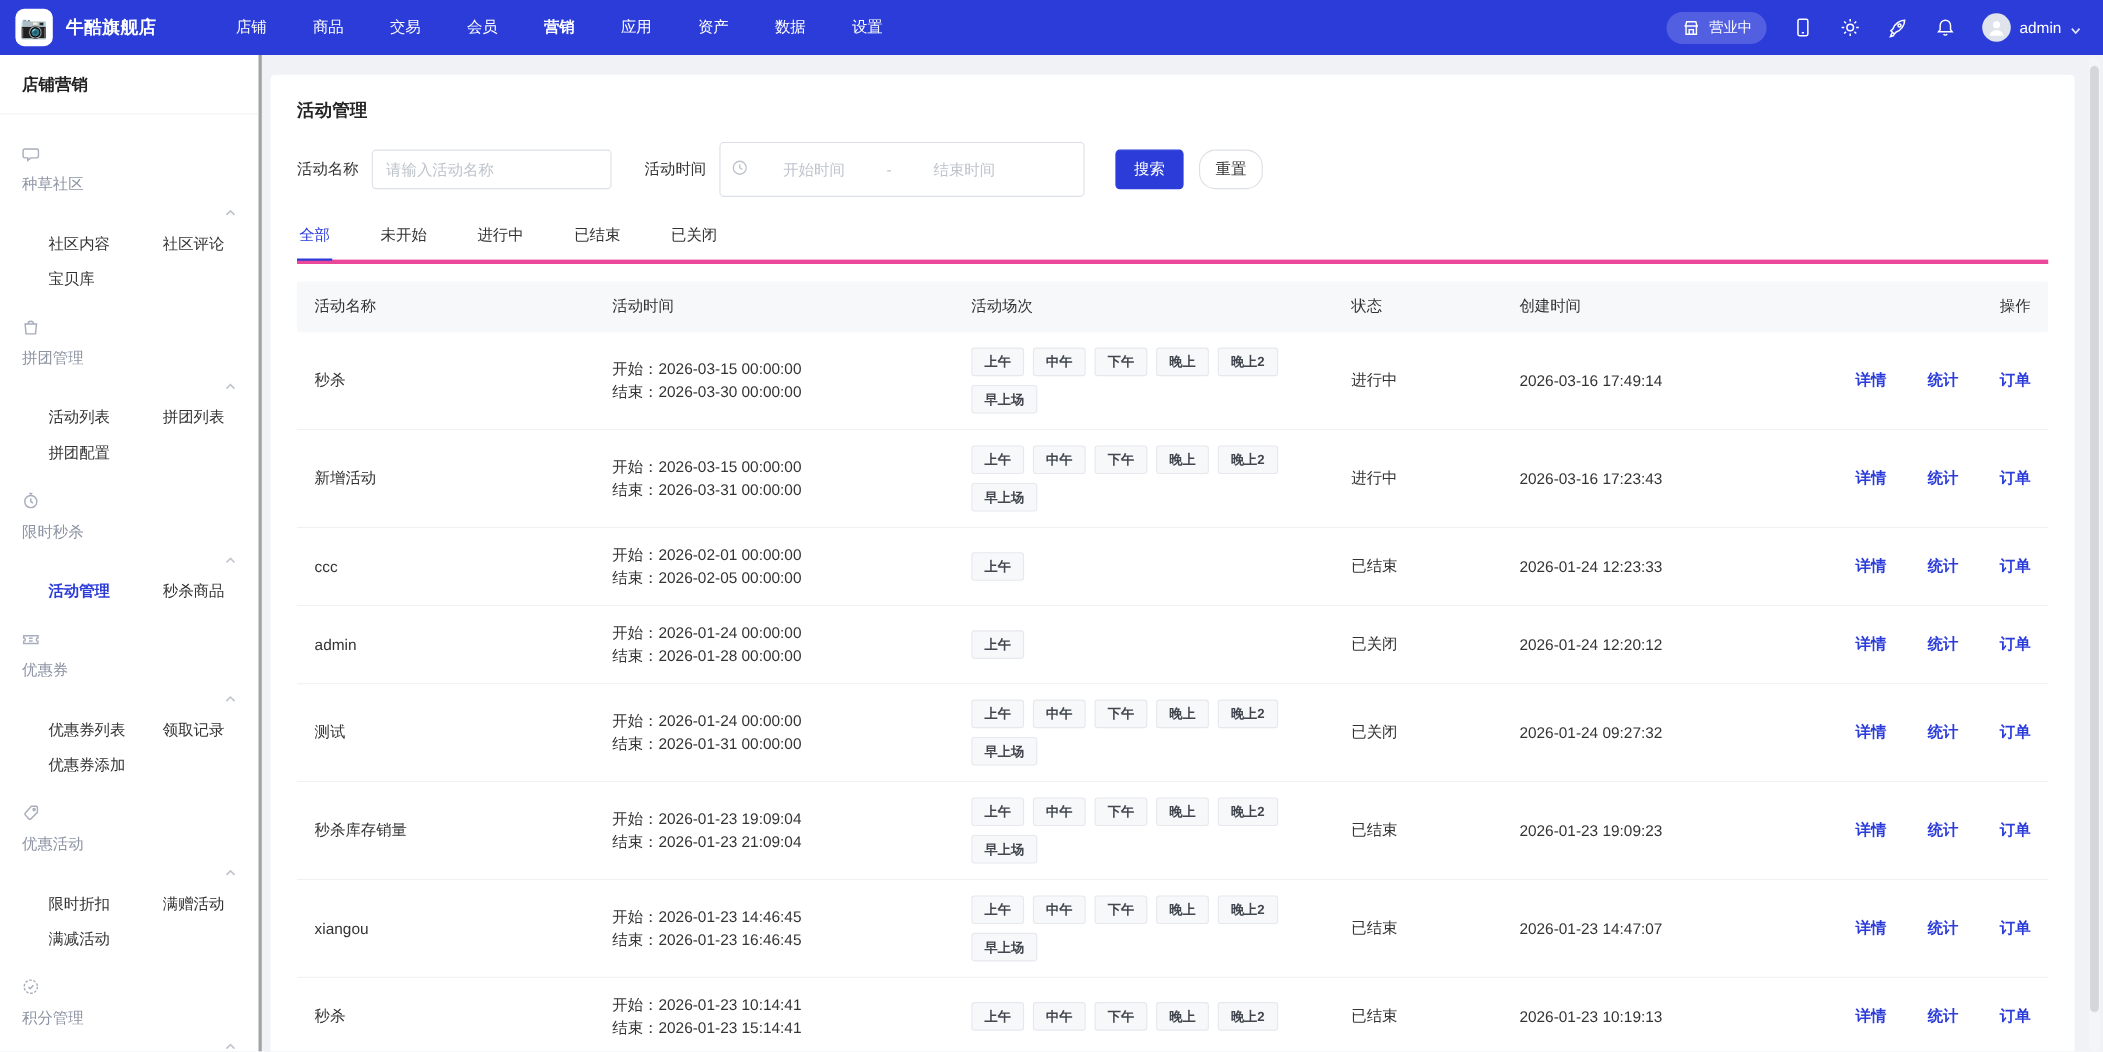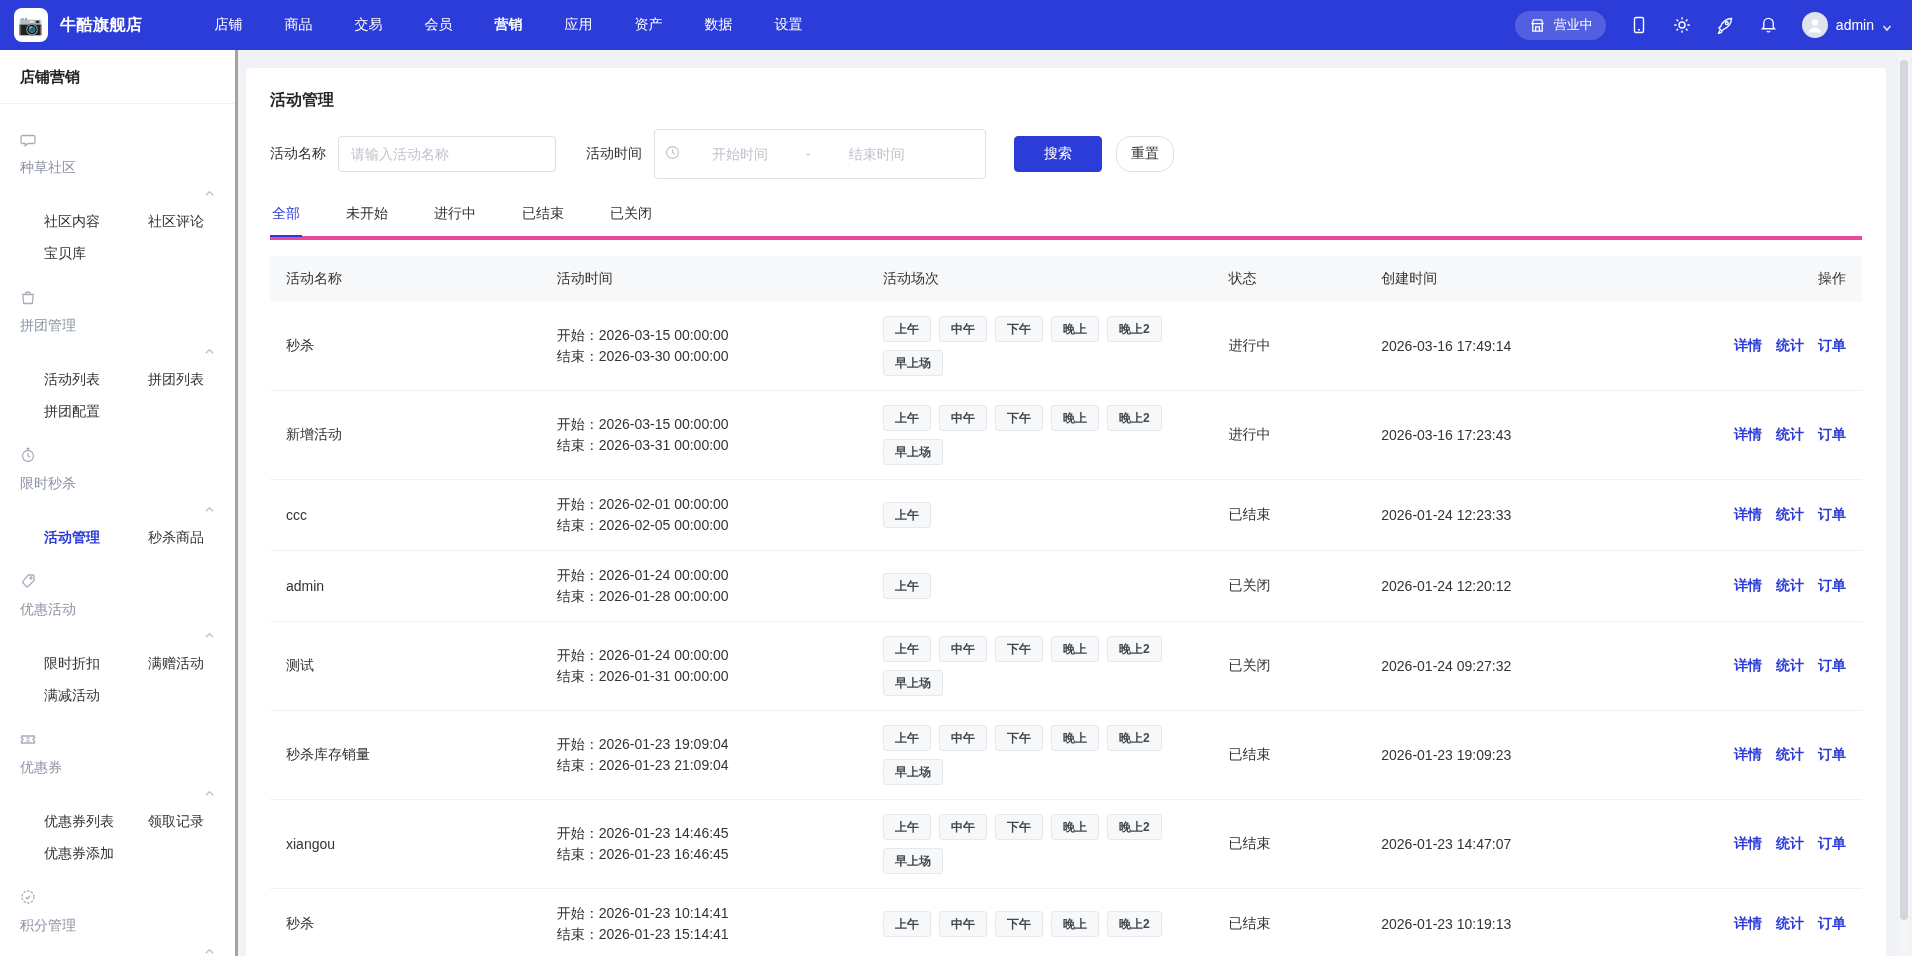--- a/index.html
+++ b/index.html
@@ -46,21 +46,21 @@
   .filter-label { font-size:14px; color:#333; margin-right:12px; white-space:nowrap; }
   .name-input { width:218px; height:36px; border:1px solid #dcdfe6; border-radius:4px; padding:0 12px; font-size:14px; color:#333; outline:none; }
   .name-input::placeholder { color:#bfc4cc; }
   .gap-30 { width:30px; }
   .range-picker { display:flex; align-items:center; width:332px; height:50px; border:1px solid #dcdfe6; border-radius:4px; padding:0 10px; }
   .range-picker svg { stroke:#bfc4cc; fill:none; stroke-width:1.3; flex-shrink:0; }
   .range-input { border:none; outline:none; width:120px; text-align:center; font-size:14px; color:#333; background:transparent; }
   .range-input::placeholder { color:#bfc4cc; }
   .range-sep { color:#bfc4cc; padding:0 6px; }
   .btn { height:36px; border-radius:4px; font-size:14px; cursor:pointer; border:1px solid transparent; }
-  .btn-search { background:#2b3cd9; color:#fff; width:88px; margin-left:28px; border-color:#2b3cd9; }
+  .btn-search { background:#2b3cd9; color:#fff; width:62px; margin-left:28px; border-color:#2b3cd9; }
   .btn-reset { background:#fff; color:#333; width:58px; margin-left:14px; border-color:#dcdfe6;border-radius:15px; }
 
   
   .tabs { display:flex; gap:42px; margin-top:26px; border-bottom:4px solid #ec4899; }
   .tab { font-size:14px; color:#333; padding:0 2px 13px 2px; cursor:pointer; position:relative; }
   .tab.active { color:#2b3cd9; }
   .tab.active::after { content:""; position:absolute; left:0; right:0; bottom:-1px; height:2px; background:#2b3cd9; }
 
   
   .table { margin-top:16px; }
@@ -69,21 +69,21 @@
   .t-head .t-cell { font-size:14px; color:#333; }
   .t-cell { padding-left:16px; }
   .t-cell.op { text-align:right; padding-right:16px; }
   .t-row { border-bottom:1px solid #f0f1f4; padding:14px 0; }
   .cell-name { color:#333; }
   .time-line { line-height:21px; color:#333; }
   .sessions { display:flex; flex-wrap:wrap; gap:8px; max-width:300px;font-weight:bold; }
   .chip { font-size:12px; color:#41464f; background:#f7f8fa; border:1px solid #e6e8ed; border-radius:3px; padding:4px 11px; line-height:16px; white-space:nowrap; }
   .status-text { color:#333; }
   .created { color:#333; }
-  .actions { display:flex; gap:14px; justify-content:flex-end; padding-right:16px; }
+  .actions { display:flex; gap:14px; justify-content:space-between; padding-right:16px; }
   .action-link { color:#2b3cd9; cursor:pointer; font-weight:600; white-space:nowrap; }
 
   
   .scrollbar-track { position:fixed; top:52px; right:3px; width:10px; bottom:0; background:#f4f5f7; border-radius:5px; }
   .scrollbar-thumb { position:absolute; top:8px; left:1px; width:8px; height:860px; background:#d4d6db; border-radius:4px; }
 </style>
 </head>
 <body>
 
 <div class="topbar">
@@ -205,49 +205,49 @@
               </svg></span>
           </div>
           <div class="group-items">
             <div class="menu-item active">活动管理</div>
             <div class="menu-item">秒杀商品</div>
           </div>
         </div>
         <div class="menu-group">
           <div class="group-head">
             <span><svg width="16" height="16" viewBox="0 0 16 16">
+                <path d="M1.5 5h13v2a1.5 1.5 0 0 0 0 3v2h-13v-2a1.5 1.5 0 0 0 0-3z"></path>
+                <path d="M6.3 7.2h3.4M6.3 9.8h3.4"></path>
+              </svg></span>
+            <span>优惠券</span>
+            <span class="group-chevron"><svg width="11" height="11" viewBox="0 0 12 12">
+                <path d="M2 8l4-4 4 4"></path>
+              </svg></span>
+          </div>
+          <div class="group-items">
+            <div class="menu-item">优惠券列表</div>
+            <div class="menu-item">领取记录</div>
+            <div class="menu-item">优惠券添加</div>
+          </div>
+        </div>
+        <div class="menu-group">
+          <div class="group-head">
+            <span><svg width="16" height="16" viewBox="0 0 16 16">
                 <path d="M8.5 2h4.5a1 1 0 0 1 1 1v4.5L8 13.5a1.2 1.2 0 0 1-1.7 0L3 9.8a1.2 1.2 0 0 1 0-1.7z"></path>
                 <circle cx="11" cy="5" r="1"></circle>
               </svg></span>
             <span>优惠活动</span>
             <span class="group-chevron"><svg width="11" height="11" viewBox="0 0 12 12">
                 <path d="M2 8l4-4 4 4"></path>
               </svg></span>
           </div>
           <div class="group-items">
             <div class="menu-item">限时折扣</div>
             <div class="menu-item">满赠活动</div>
             <div class="menu-item">满减活动</div>
-          </div>
-        </div>
-        <div class="menu-group">
-          <div class="group-head">
-            <span><svg width="16" height="16" viewBox="0 0 16 16">
-                <path d="M1.5 5h13v2a1.5 1.5 0 0 0 0 3v2h-13v-2a1.5 1.5 0 0 0 0-3z"></path>
-                <path d="M6.3 7.2h3.4M6.3 9.8h3.4"></path>
-              </svg></span>
-            <span>优惠券</span>
-            <span class="group-chevron"><svg width="11" height="11" viewBox="0 0 12 12">
-                <path d="M2 8l4-4 4 4"></path>
-              </svg></span>
-          </div>
-          <div class="group-items">
-            <div class="menu-item">优惠券列表</div>
-            <div class="menu-item">领取记录</div>
-            <div class="menu-item">优惠券添加</div>
           </div>
         </div>
         <div class="menu-group">
           <div class="group-head">
             <span><svg width="16" height="16" viewBox="0 0 16 16">
                 <circle cx="8" cy="8" r="6" stroke-dasharray="2.4 1.4"></circle>
                 <path d="M5.8 8.2l1.6 1.6 3-3.2"></path>
               </svg></span>
             <span>积分管理</span>
             <span class="group-chevron"><svg width="11" height="11" viewBox="0 0 12 12">

